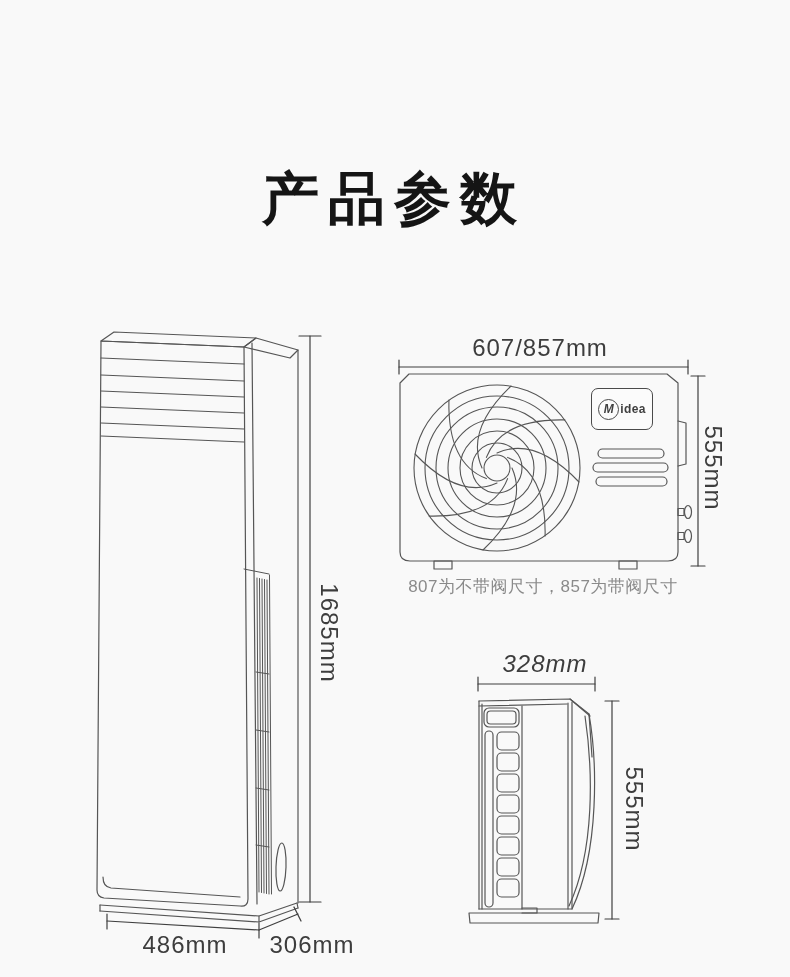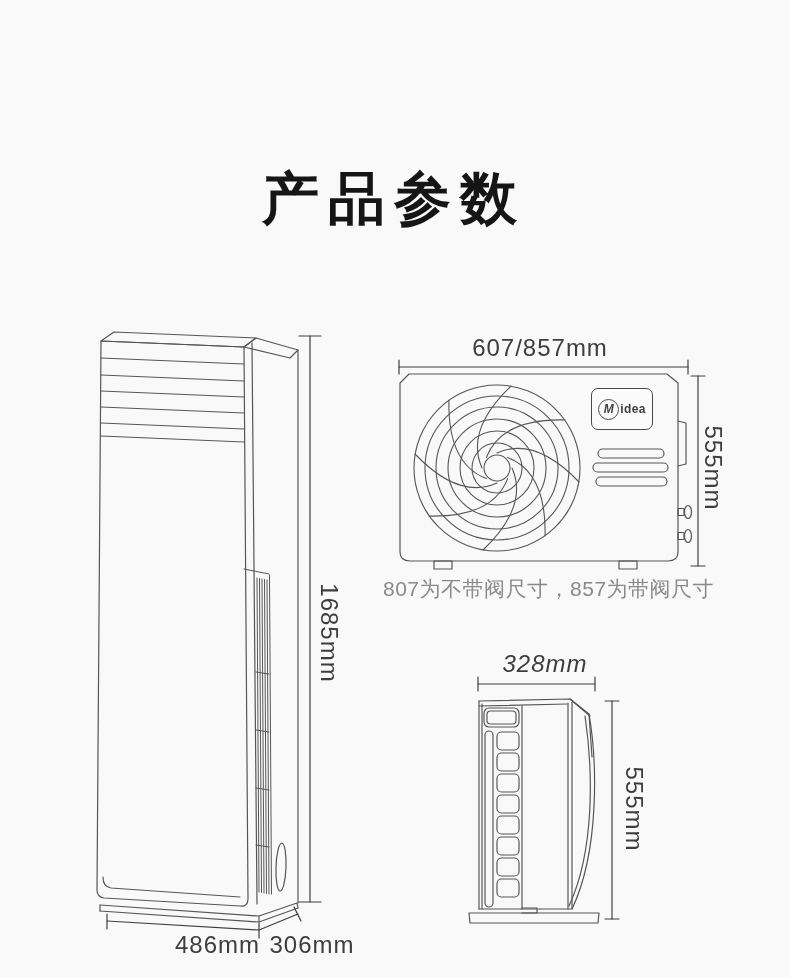--- a/index.html
+++ b/index.html
@@ -11,21 +11,21 @@
   #art{position:absolute;left:0;top:0;}
   .txt{position:absolute;white-space:nowrap;}
   .title{
     font-size:57px;font-weight:700;color:#151515;letter-spacing:9px;
   }
   .dim{
     font-size:24px;color:#3d3d3d;letter-spacing:1px;text-align:center;
   }
   .rot{transform:rotate(90deg);}
   .note{
-    font-size:21px;color:#8a8a8a;text-align:left;letter-spacing:0.5px;
+    font-size:17px;color:#8a8a8a;text-align:center;letter-spacing:0.5px;
   }
   .logo-box{
     position:absolute;left:591px;top:388px;width:62px;height:42px;
     border:1.5px solid #4a4a4a;border-radius:7px;box-sizing:border-box;
     display:flex;align-items:center;justify-content:center;gap:1px;
     background:#fbfbfb;
   }
   .logo-circle{
     width:21px;height:21px;border:1.6px solid #4a4a4a;border-radius:50%;
     box-sizing:border-box;display:flex;align-items:center;justify-content:center;
@@ -187,21 +187,21 @@
       <path d="M612,701 L612,919"></path>
       <path d="M605,701 L619,701"></path>
         <path d="M605,919 L619,919"></path>
     </g>
   </g>
 </svg>
 
 <div class="txt title" style="left:262px;top:161px;">产品参数</div>
 
 <div class="txt dim rot" style="left:274px;top:619px;width:110px;">1685mm</div>
-<div class="txt dim" style="left:110px;top:931px;width:150px;text-align:right;">486mm</div>
+<div class="txt dim" style="left:110px;top:931px;width:150px;">486mm</div>
 <div class="txt dim" style="left:252px;top:931px;width:120px;">306mm</div>
 
 <div class="txt dim" style="left:430px;top:334px;width:220px;">607/857mm</div>
 <div class="txt dim rot" style="left:658px;top:454px;width:110px;">555mm</div>
 <div class="txt note" style="left:383px;top:575px;width:320px;">807为不带阀尺寸，857为带阀尺寸</div>
 
 <div class="logo-box">
   <span class="logo-circle">M</span>
   <span class="logo-rest">idea</span>
 </div>

